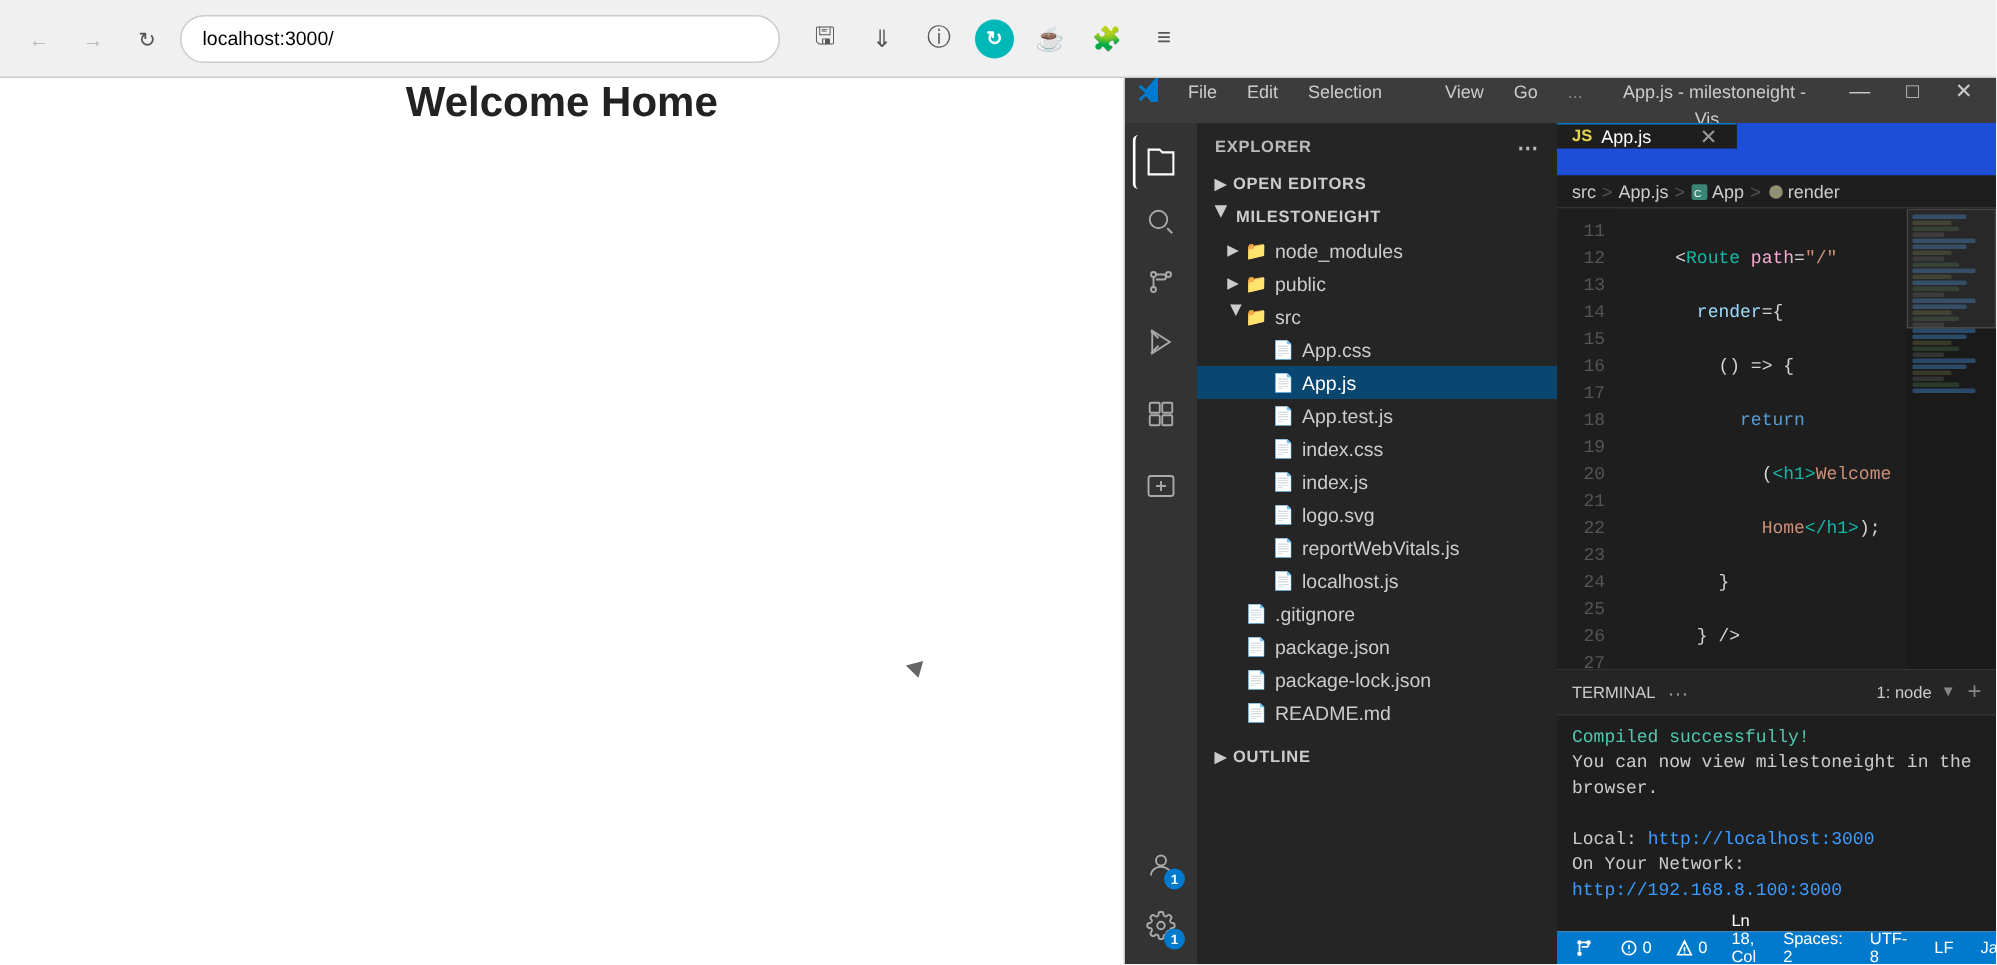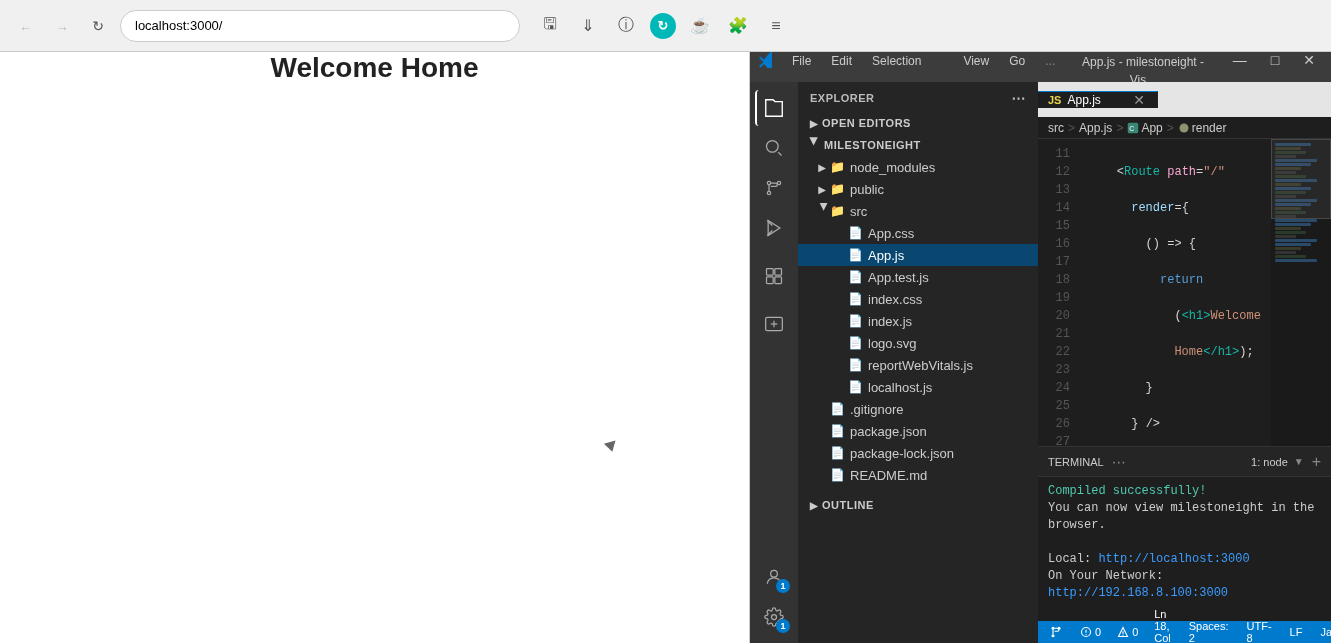--- a/index.html
+++ b/index.html
@@ -201,23 +201,23 @@
     
     #vscode-editor {
       flex: 1;
       background: #1e1e1e;
       display: flex;
       flex-direction: column;
       overflow: hidden;
     }
     #editor-tabs {
       height: 35px;
-      background: #e5e5e5;
+      background: #1d4ed8;
       display: flex;
-      align-items: center;
+      align-items: flex-start;
       flex-shrink: 0;
     }
     .editor-tab {
       display: flex; align-items: center;
       padding: 0 10px;
       gap: 6px;
       background: #1e1e1e;
       border-right: 1px solid #252526;
       cursor: pointer;
       font-size: 12px;

